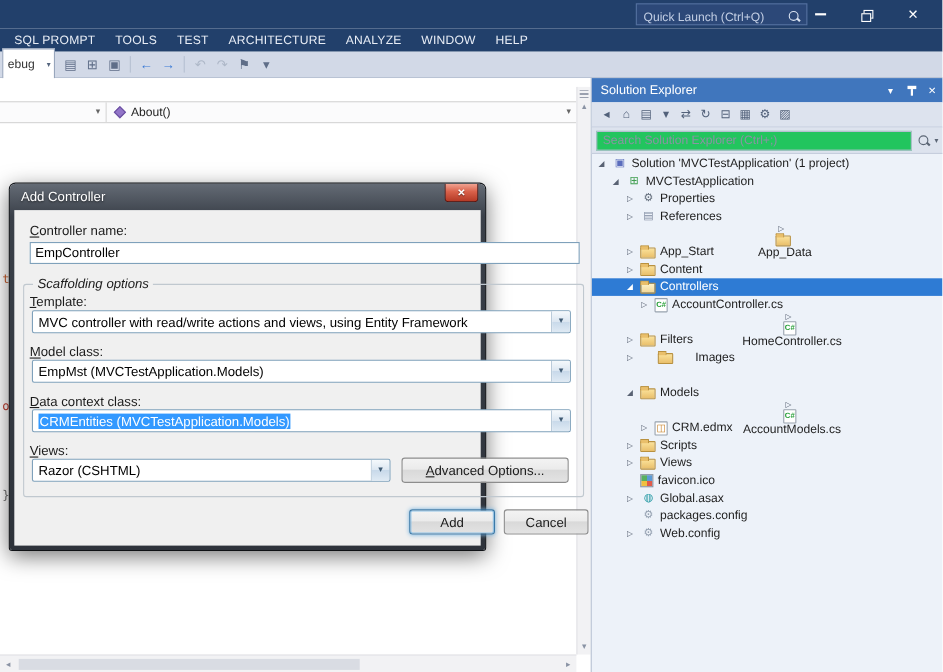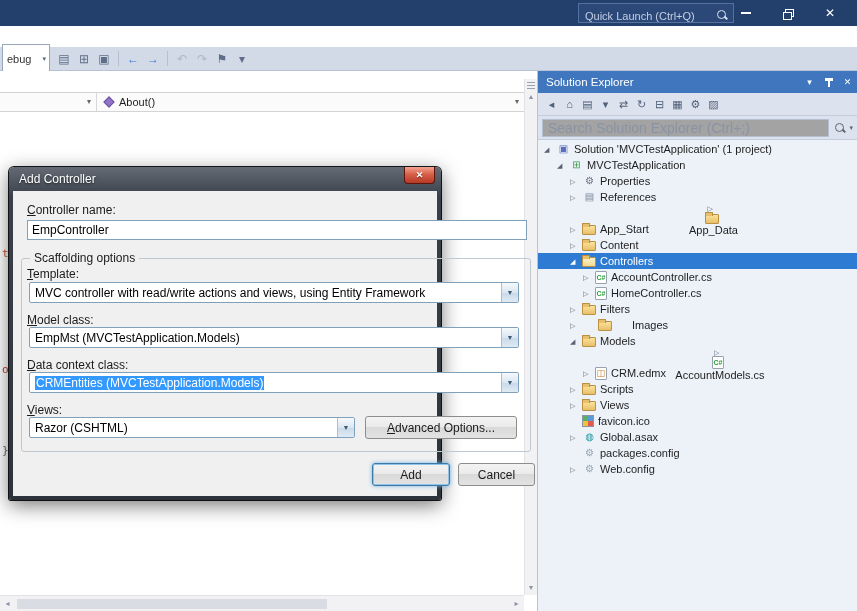--- a/index.html
+++ b/index.html
@@ -74,22 +74,22 @@
   .se-t-icon { width:19px; height:22px; display:flex; align-items:center; justify-content:center;
     color:#fff; font-size:9px; }
   .pin-glyph { position:relative; width:12px; height:12px; }
   .pin-glyph::before { content:""; position:absolute; left:5px; top:5px; width:2px; height:6px; background:#fff; }
   .pin-glyph::after { content:""; position:absolute; left:2px; top:2px; width:8px; height:3px; background:#fff; }
   .se-toolbar { height:23px; background:#dde3ee; border-bottom:1px solid #c6cedd;
     display:flex; align-items:center; padding-left:5px; gap:1px; }
   .se-tb-icon { width:17px; text-align:center; font-size:11px; color:#52617a; line-height:21px; }
   .se-search { height:24px; background:#dde3ee; border-bottom:1px solid #c6cedd;
     display:flex; align-items:center; padding:2px 4px; }
-  .se-search input { flex:1; min-width:0; height:18px; background:#a3a3a3; border:1px solid #b4bfd1;
-    font-size:14px; padding:0 5px; color:#444; outline:none; font-family:inherit; }
+  .se-search input { flex:1; min-width:0; height:18px; background:#22c55e; border:1px solid #b4bfd1;
+    font-size:11px; padding:0 5px; color:#444; outline:none; font-family:inherit; }
   .se-search input::placeholder { color:#8a93a3; opacity:1; }
   .se-search .mag2 { position:relative; width:14px; height:14px; flex:none; margin-left:4px; }
   .se-search .mag2::before { content:""; position:absolute; left:2px; top:2px; width:7px; height:7px; border:1.5px solid #5b6activ675; border:1.5px solid #5b6675; border-radius:50%; }
   .se-search .mag2::after { content:""; position:absolute; left:9px; top:9px; width:4px; height:1.5px; background:#5b6675; transform:rotate(45deg); }
   .se-search .sarr { font-size:7px; color:#5b6675; margin-left:2px; }
 
   .tree { position:absolute; left:0; right:0; top:70px; bottom:0; overflow:hidden; }
   .tree-row { height:16px; display:flex; align-items:center; font-size:11px; color:#1e1e1e; white-space:nowrap; }
   .tree-row.selected { background:var(--tree-selection-bg,#2e7bd4); color:#fff; }
   .chev { width:12px; font-size:7px; color:#596273; flex:none; line-height:1; }
@@ -121,21 +121,21 @@
   .dialog-close { position:absolute; right:2px; top:0; width:31px; height:17px;
     background:linear-gradient(#f2a493, #d9614a 45%, #b33925); border:1px solid #5e150d; border-top:none;
     border-radius:0 0 4px 4px; display:flex; align-items:center; justify-content:center; }
   .dialog-close .x { color:#fff; font-size:9px; font-weight:bold; text-shadow:0 1px 1px rgba(0,0,0,.5); }
   .dialog-body { position:relative; height:305px; background:#f0f0f0; }
   .dlabel { position:absolute; left:14px; font-size:12px; color:#1b1b1b; }
   .ak::first-letter { text-decoration:underline; }
   .dinput { position:absolute; left:14px; top:29px; width:500px; height:20px; border:1px solid #7fa1bb;
     font-size:12px; padding:0 4px; color:#000; background:#fff; font-family:inherit; outline:none; }
   .group { position:absolute; left:8px; top:67px; width:510px; height:194px; border:1px solid #c0c8cf; border-radius:3px; }
-  .group-label { position:absolute; left:8px; top:-8px; background:#f0f0f0; padding:0 4px; font-size:12px; color:#1b1b1b; }
+  .group-label { position:absolute; left:8px; top:-8px; background:#f0f0f0; padding:0 4px; font-size:12px; color:#1b1b1b;font-style:italic; }
   .combo { position:absolute; height:21px; background:#fff; border:1px solid #7fa1bb; border-radius:2px;
     display:flex; align-items:stretch; font-size:12px; }
   .combo-text { flex:1; display:flex; align-items:center; padding:0 5px; overflow:hidden; white-space:nowrap; color:#000; }
   .combo-btn { width:17px; flex:none; background:linear-gradient(#f5f9fc, #dbe6f1 50%, #c8d9ea 51%, #dfeaf4);
     border-left:1px solid #aabfd2; display:flex; align-items:center; justify-content:center; border-radius:0 1px 1px 0; }
   .combo-btn::after { content:"▼"; font-size:7px; color:#3f5a73; }
   .hl { background:var(--text-selection-bg,#3399ff); color:#fff; padding:0 1px; }
   .btn { position:absolute; height:23px; border:1px solid #8d8d8d; border-radius:3px; font-size:12px; color:#1b1b1b;
     background:linear-gradient(#f3f3f3, #ebebeb 45%, #d9d9d9 50%, #e3e3e3);
     display:flex; align-items:center; justify-content:center; }
@@ -158,20 +158,29 @@
         </div>
       <div class="win-btn">
           <span class="restore-glyph"></span>
         </div>
       <div class="win-btn">
           <span class="close-glyph">✕</span>
         </div>
     </div>
   </div>
 
+  <div class="menubar">
+      <div class="menu-item">SQL PROMPT</div>
+      <div class="menu-item">TOOLS</div>
+      <div class="menu-item">TEST</div>
+      <div class="menu-item">ARCHITECTURE</div>
+      <div class="menu-item">ANALYZE</div>
+      <div class="menu-item">WINDOW</div>
+      <div class="menu-item">HELP</div>
+    </div>
 
   <div class="toolbar">
     <div class="debug-combo">
       <span>ebug</span>
       <span class="arr">▾</span>
     </div>
     <div style="display:flex;align-items:center;">
         <span class="tb-icon">▤</span>
         <span class="tb-icon">⊞</span>
         <span class="tb-icon">▣</span>
@@ -288,36 +297,36 @@
         <div class="tree-row selected" style="padding-left: 32px;">
           <span class="chev">◢</span>
           <span class="ico ico-folder-open"></span>
           <span class="tree-label">Controllers</span>
         </div>
         <div class="tree-row" style="padding-left: 45px;">
           <span class="chev">▷</span>
           <span class="ico ico-cs"></span>
           <span class="tree-label">AccountController.cs</span>
         </div>
-        <div class="tree-row" style="padding-left: 45px;">
+        <div class="tree-row" style="padding-left: 45px; flex-direction: column;">
           <span class="chev">▷</span>
           <span class="ico ico-cs"></span>
           <span class="tree-label">HomeController.cs</span>
         </div>
         <div class="tree-row" style="padding-left: 32px;">
           <span class="chev">▷</span>
           <span class="ico ico-folder"></span>
           <span class="tree-label">Filters</span>
         </div>
         <div class="tree-row" style="padding-left: 32px; gap: 16px;">
           <span class="chev">▷</span>
           <span class="ico ico-folder"></span>
           <span class="tree-label">Images</span>
         </div>
-        <div class="tree-row" style="padding-left: 32px;">
+        <div class="tree-row" style="padding-left: 32px; margin-top: 16px;">
           <span class="chev">◢</span>
           <span class="ico ico-folder"></span>
           <span class="tree-label">Models</span>
         </div>
         <div class="tree-row" style="padding-left: 45px; flex-direction: column;">
           <span class="chev">▷</span>
           <span class="ico ico-cs"></span>
           <span class="tree-label">AccountModels.cs</span>
         </div>
         <div class="tree-row" style="padding-left: 45px;">

